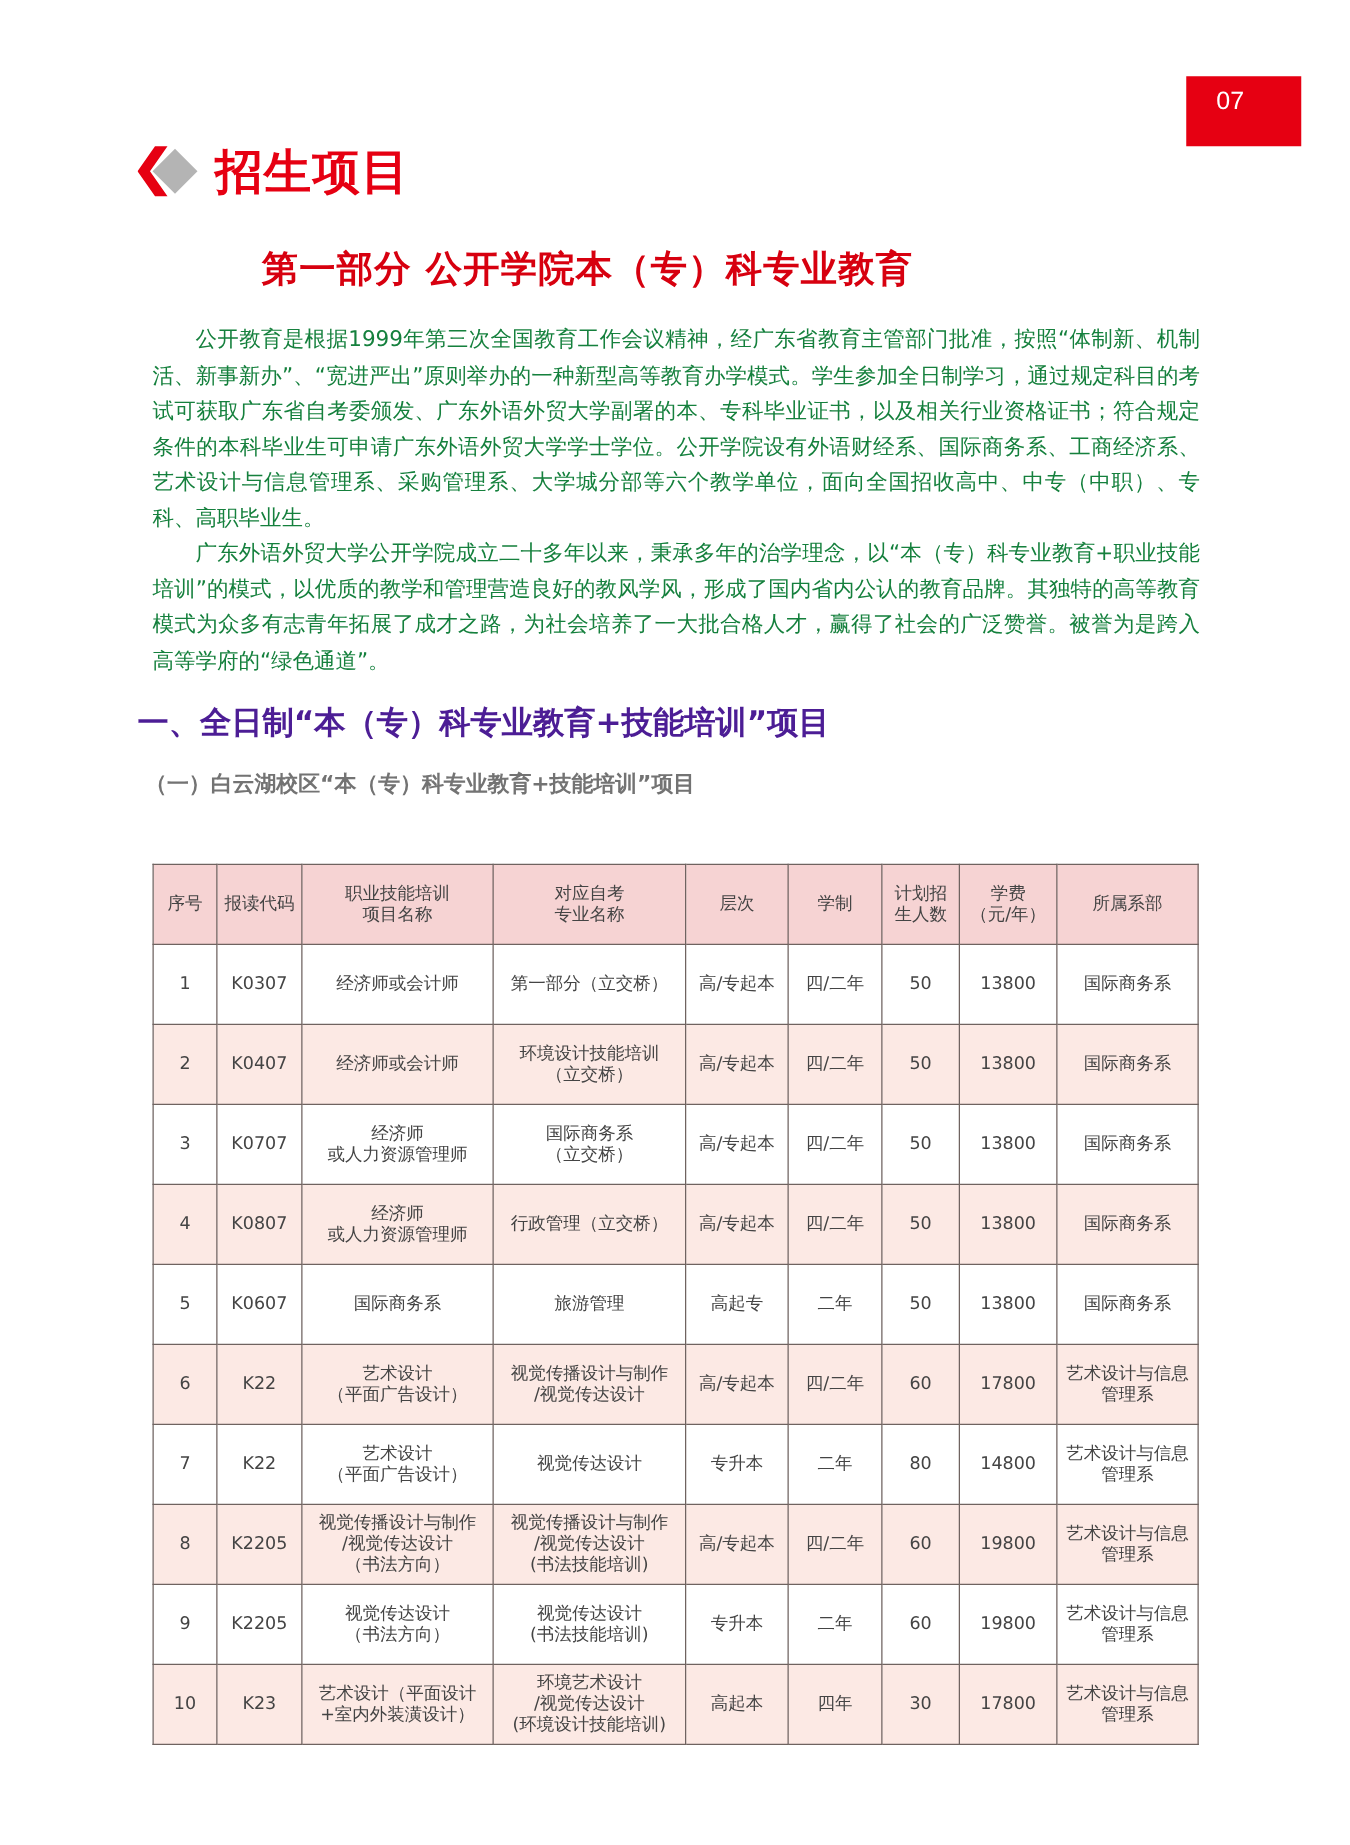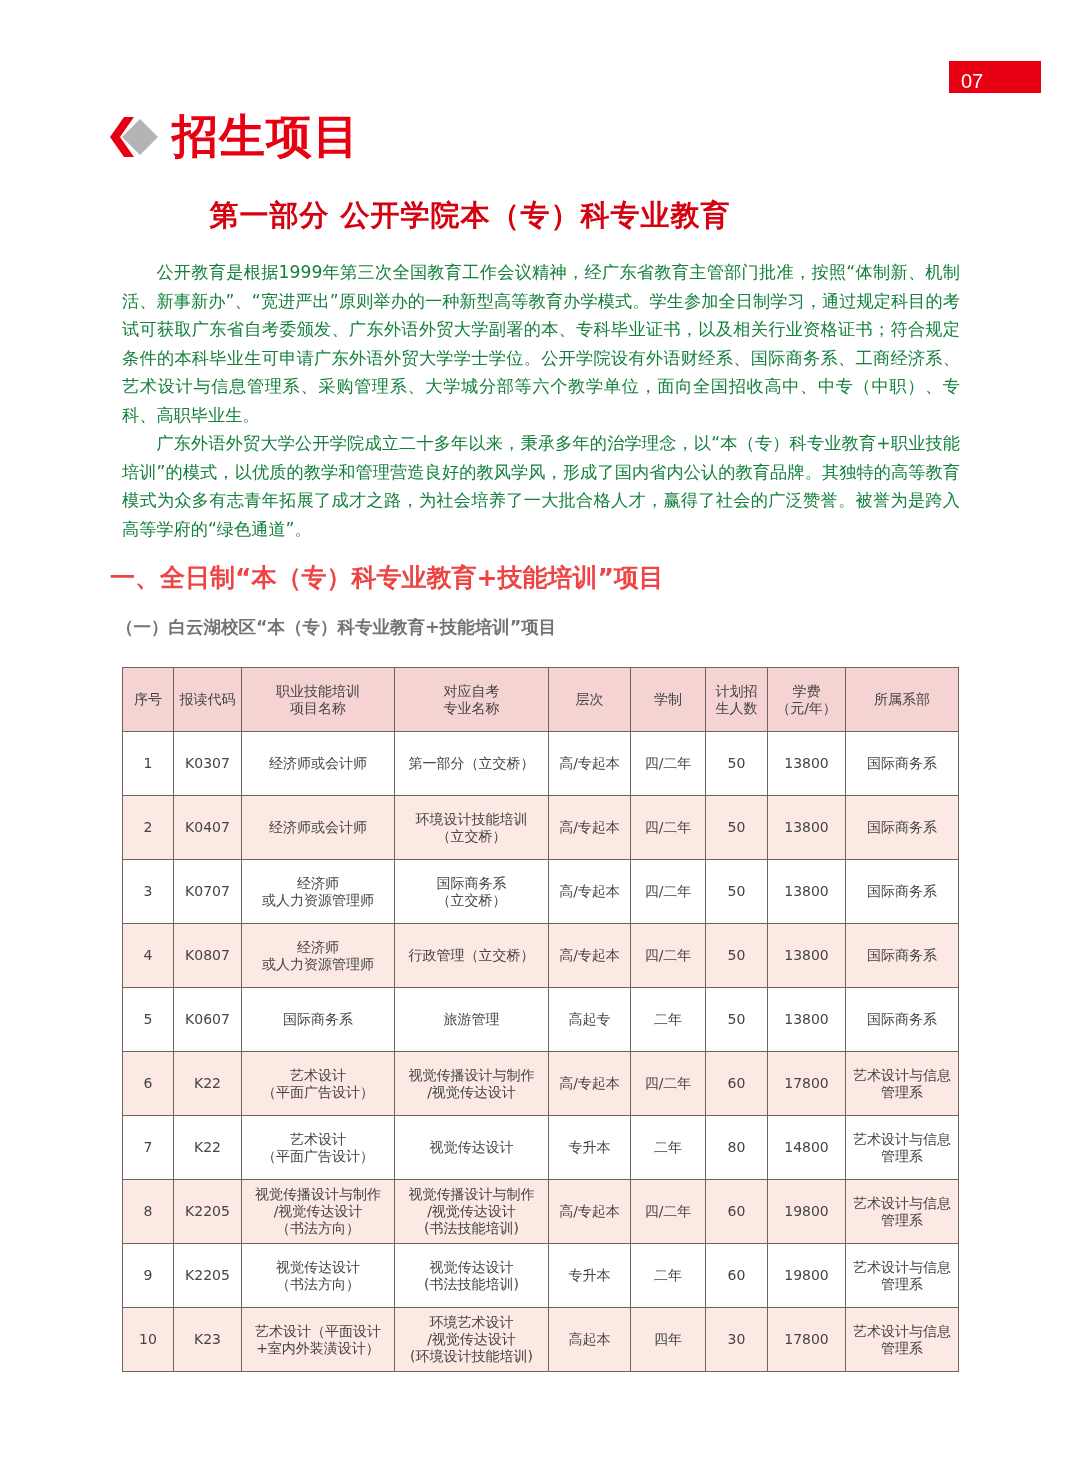--- a/index.html
+++ b/index.html
@@ -1,48 +1,48 @@
 <!DOCTYPE html>
 <html><head>
 <meta charset="utf-8">
 <style>
   html, body { margin: 0; padding: 0; }
   body {
     width: 1080px; height: 1476px; background: #ffffff; position: relative; overflow: hidden;
     font-family: "DejaVu Sans", "Liberation Sans", sans-serif; color: #333;
   }
   .page-num {
-    position: absolute; left: 949px; top: 61px; width: 92px; height: 32px;
+    position: absolute; left: 949px; top: 61px; width: 92px; height: 56px;
     background: #e60012; color: #fff; font-size: 20px; line-height: 40px;
-    padding-left: 12px; box-sizing: border-box; font-family: "Liberation Sans", sans-serif;
+    padding-left: 24px; box-sizing: border-box; font-family: "Liberation Sans", sans-serif;
   }
   .section-head { position: absolute; left: 110px; top: 112px; height: 50px; display: flex; align-items: center; }
   .section-head svg { display: block; }
   .section-title {
-    margin-left: 12px; font-size: 46px; font-weight: bold; color: #e60012; letter-spacing: 1px;
+    margin-left: 12px; font-size: 38px; font-weight: bold; color: #e60012; letter-spacing: 1px;
     font-family: "DejaVu Sans", sans-serif;
   }
   .part-title {
     position: absolute; left: 0; width: 940px; top: 196px; text-align: center;
     font-size: 29px; font-weight: bold; color: #d7000f; letter-spacing: 1px;
   }
   .para {
     position: absolute; left: 122px; width: 838px; font-size: 17.2px; line-height: 28.6px;
     color: #15803d; text-indent: 2em; text-align: justify; margin: 0;
   }
   .p1 { top: 258px; }
   .p2 { top: 429px; }
   .h1 {
-    position: absolute; left: 110px; top: 561px; font-size: 25px; font-weight: bold; color: #ef4444;
+    position: absolute; left: 110px; top: 561px; font-size: 25px; font-weight: bold; color: #4c1d95;
   }
   .h2 {
     position: absolute; left: 116px; top: 615px; font-size: 17.5px; font-weight: bold; color: #737373;
   }
   table.prog {
-    position: absolute; left: 122px; top: 667px; border-collapse: collapse; table-layout: fixed;
+    position: absolute; left: 122px; top: 691px; border-collapse: collapse; table-layout: fixed;
     width: 836px; font-size: 14px; color: #444; border-radius: 21px;
   }
   table.prog th, table.prog td {
     border: 1.5px solid #6f6360; text-align: center; vertical-align: middle;
     padding: 0 2px; line-height: 17px; font-weight: normal;
   }
   table.prog th { background: #f6d3d3; height: 63px; color: #444; font-size: 14px; }
   table.prog td { height: 63px; }
   table.prog tr.odd td { background: #ffffff; }
   table.prog tr.even td { background: #fce9e4; }

